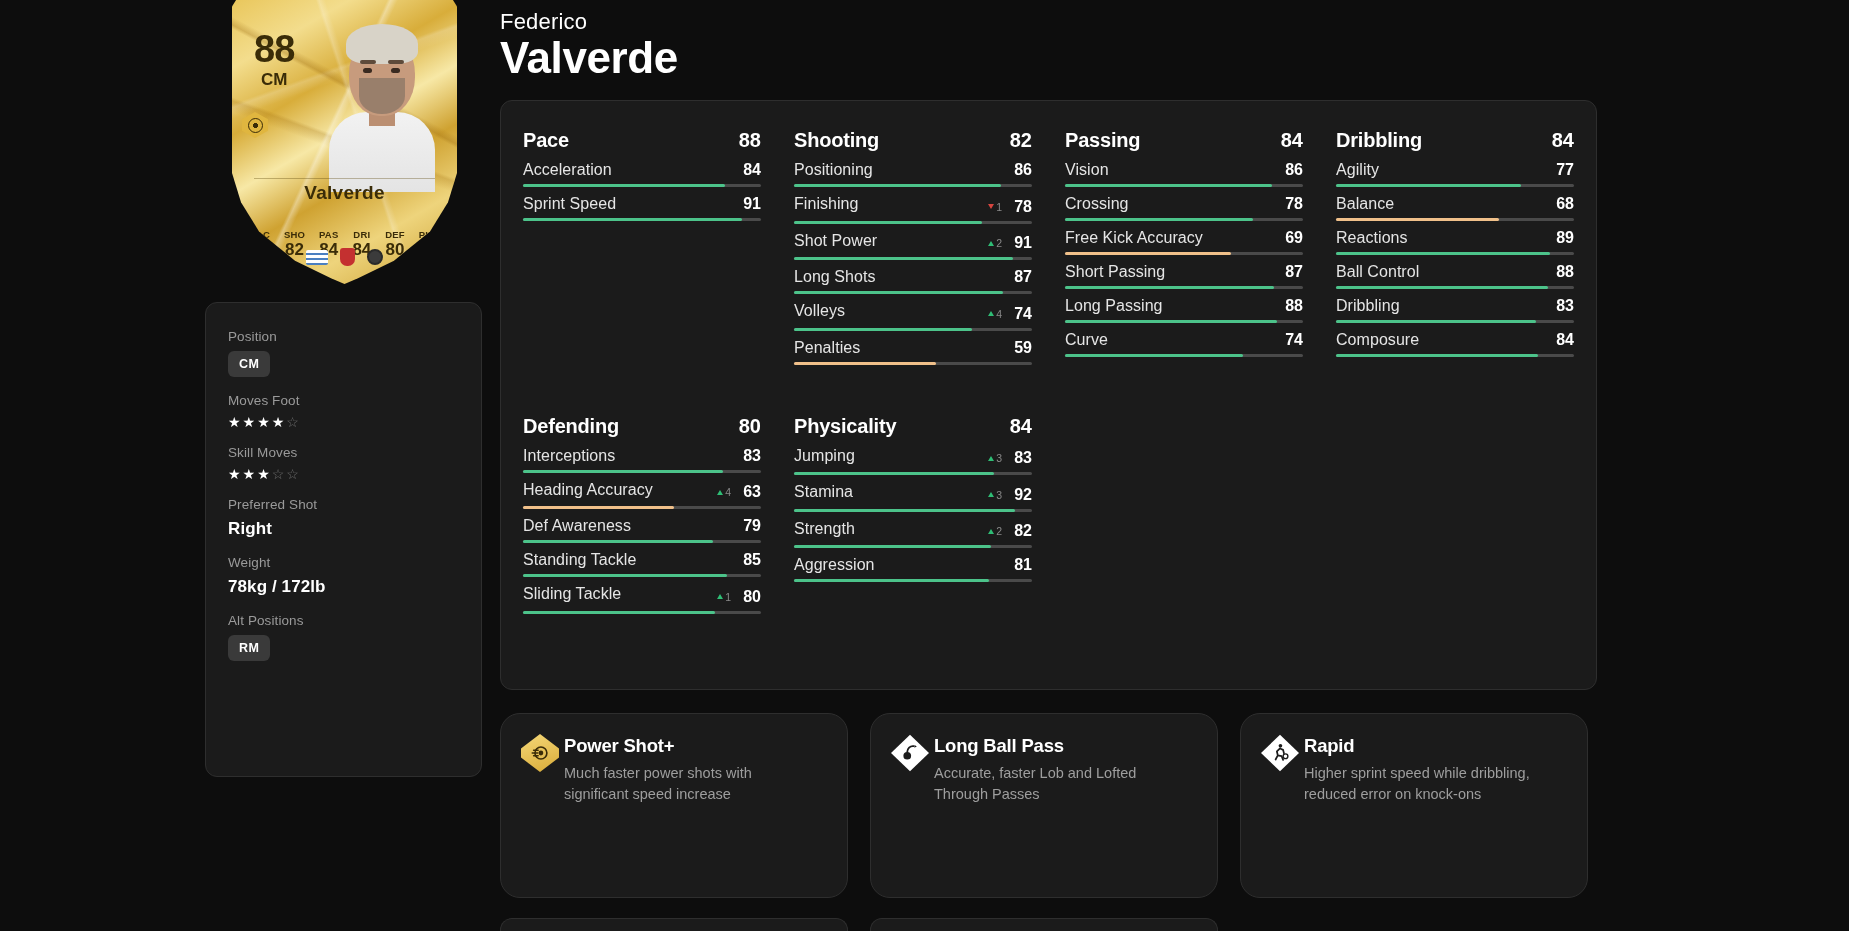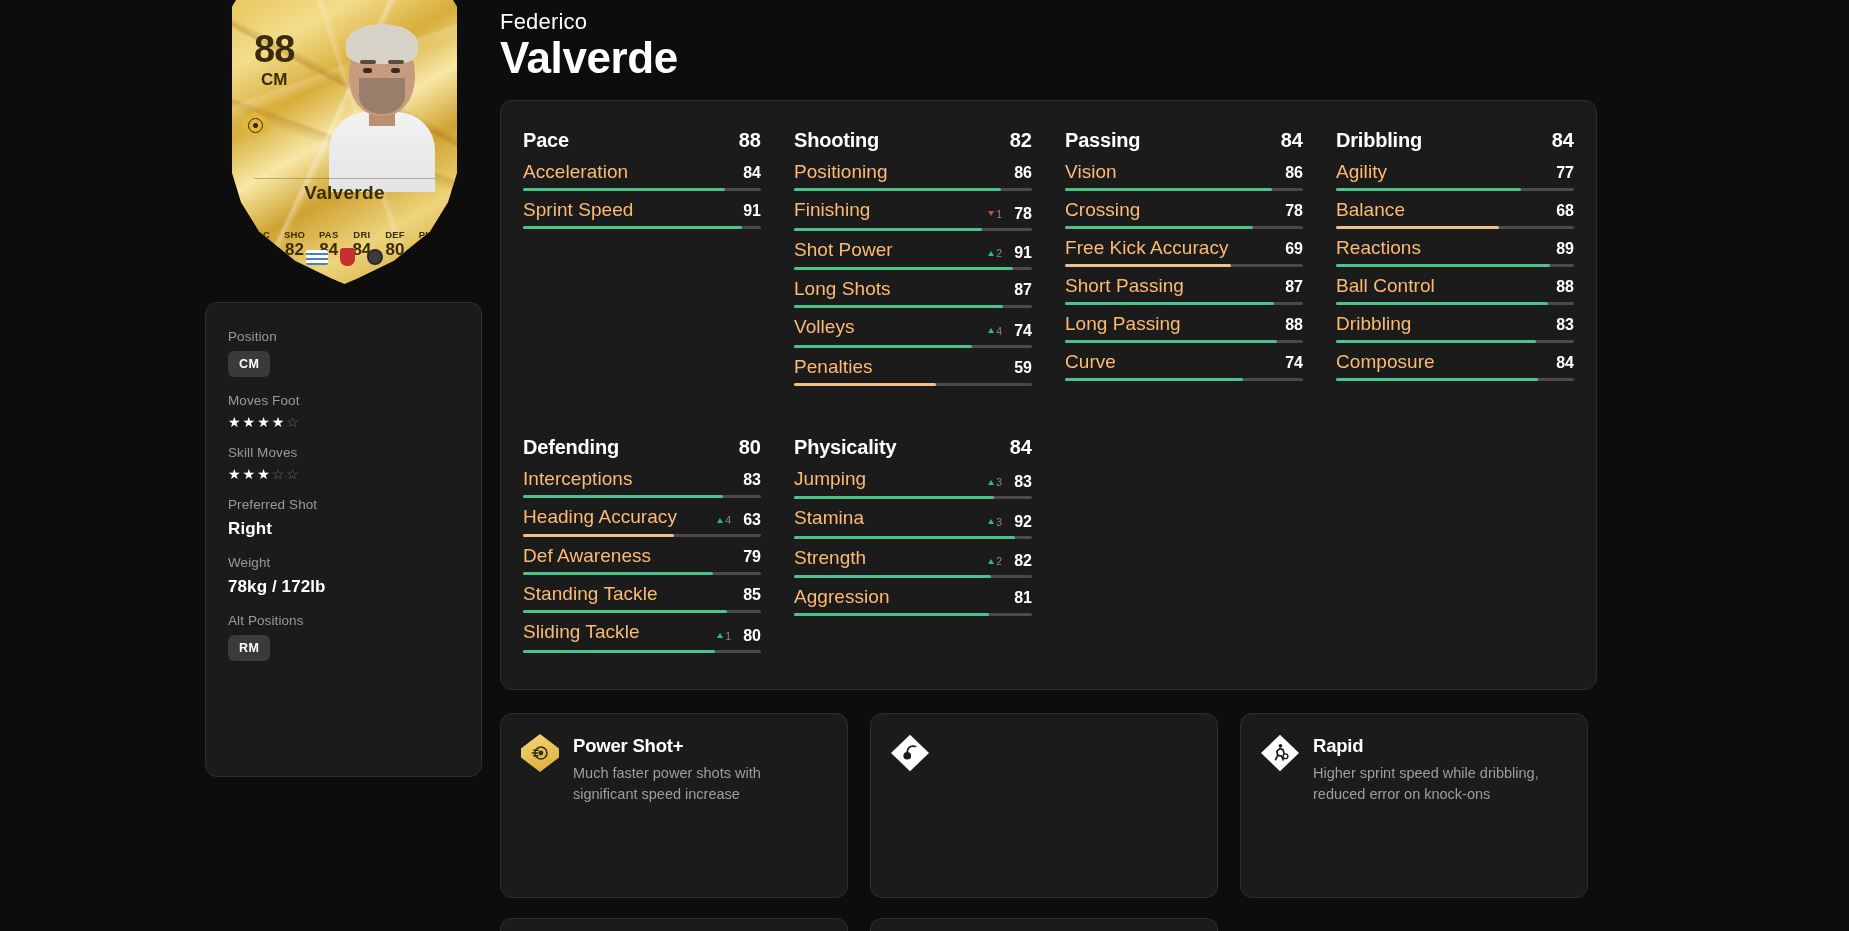--- a/index.html
+++ b/index.html
@@ -138,41 +138,41 @@
   .stat-col { padding-top: 4px; }
   .stat-col.row2 { margin-top: 38px; }
   .col-head {
     display: flex; justify-content: space-between; align-items: baseline;
     margin-bottom: 9px;
   }
   .col-title { color: #ffffff; font-size: 20px; font-weight: 700; letter-spacing: -.2px; }
   .col-total { color: #ffffff; font-size: 20px; font-weight: 700; }
   .stat-row { margin-bottom: 8px; }
   .stat-line { display: flex; align-items: baseline; justify-content: space-between; }
-  .stat-name { color: #fdba74; font-size: 19px; letter-spacing: .05px; }
+  .stat-name { color: #e5e5e5; font-size: 16px; letter-spacing: .05px; }
   .stat-right { display: flex; align-items: center; gap: 4px; }
   .delta { display: flex; align-items: center; gap: 2px; font-size: 10.5px; }
   .delta .tri { width: 0; height: 0; border-left: 3.5px solid transparent; border-right: 3.5px solid transparent; }
   .delta.up .tri { border-bottom: 5px solid #2fbd75; }
   .delta.down .tri { border-top: 5px solid #d6453f; }
   .delta.up { color: #8a8a8a; }
   .delta.down { color: #8a8a8a; }
   .stat-val { color: #ffffff; font-size: 16px; font-weight: 700; min-width: 26px; text-align: right; }
   .bar { margin-top: 5px; height: 3px; background: #4a4a4a; border-radius: 2px; position: relative; }
   .bar .fill { position: absolute; left: 0; top: 0; height: 3px; border-radius: 2px; }
 
   
   .ps-row {
     position: absolute; left: 500px; top: 713px;
     display: flex; gap: 22px;
   }
   .ps-card {
     width: 348px; height: 185px;
-    background: #1b1b1b; border: 1px solid #2e2e2e; border-radius: 12px;
-    padding: 20px 20px; display: flex; gap: 14px;
+    background: #1b1b1b; border: 1px solid #2e2e2e; border-radius: 20px;
+    padding: 20px 20px; display: flex; gap: 5px;
   }
   .ps-icon { width: 38px; height: 38px; flex: 0 0 38px; position: relative; }
   .ps-diamond {
     position: absolute; inset: 0;
     clip-path: polygon(50% 0, 100% 38%, 100% 62%, 50% 100%, 0 62%, 0 38%);
   }
   .ps-diamond.gold { background: linear-gradient(160deg,#f5d878,#d8ab38); }
   .ps-diamond.white { background: #ffffff; clip-path: polygon(50% 2%,100% 50%,50% 98%,0 50%); }
   .ps-glyph {
     position: absolute; inset: 0; display: flex; align-items: center; justify-content: center;
@@ -708,20 +708,24 @@
         <div class="ps-icon">
           <div class="ps-diamond white"></div>
           <div class="ps-glyph">
             <svg width="22" height="22" viewBox="0 0 24 24" aria-hidden="true">
               <circle cx="9" cy="15" r="4.2" fill="#1b1b1b"></circle>
               <path d="M9 11c0-4 3-7 7-6.5" fill="none" stroke="#1b1b1b" stroke-width="2" stroke-linecap="round"></path>
               <path d="M17 3.2l2.4 1.6-2.6 1.5z" fill="#1b1b1b"></path>
             </svg>
           </div>
         </div>
+        <div class="ps-body">
+          <div class="ps-title">Long Ball Pass</div>
+          <div class="ps-desc">Accurate, faster Lob and Lofted Through Passes</div>
+        </div>
       </div>
       <div class="ps-card">
         <div class="ps-icon">
           <div class="ps-diamond white"></div>
           <div class="ps-glyph">
             <svg width="22" height="22" viewBox="0 0 24 24" aria-hidden="true">
               <circle cx="12.5" cy="4.2" r="2" fill="#1b1b1b"></circle>
               <path d="M12 7l-3.4 3.3 1 4.2-2.4 4.6M12 7l3.4 1.6.9 3.6M9.6 14.5l4.2 1 1.6 4" stroke="#1b1b1b" stroke-width="1.9" fill="none" stroke-linecap="round" stroke-linejoin="round"></path>
               <circle cx="18" cy="15.5" r="2.6" fill="none" stroke="#1b1b1b" stroke-width="1.5"></circle>
             </svg>

